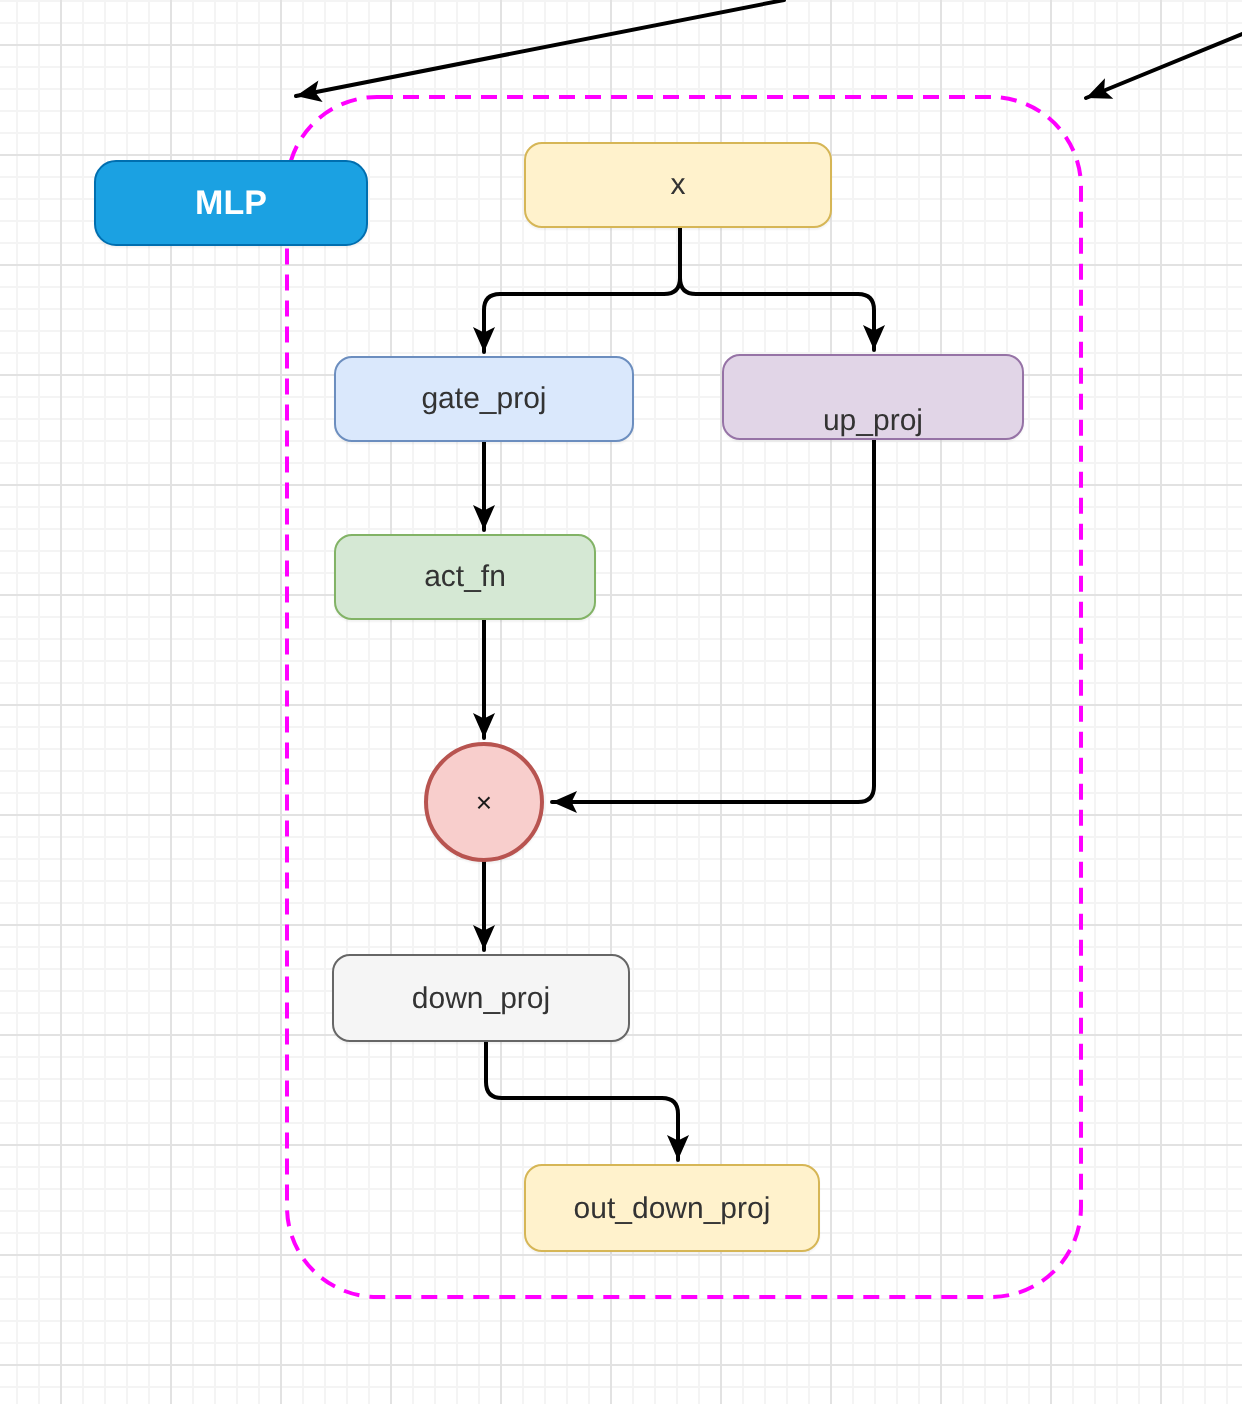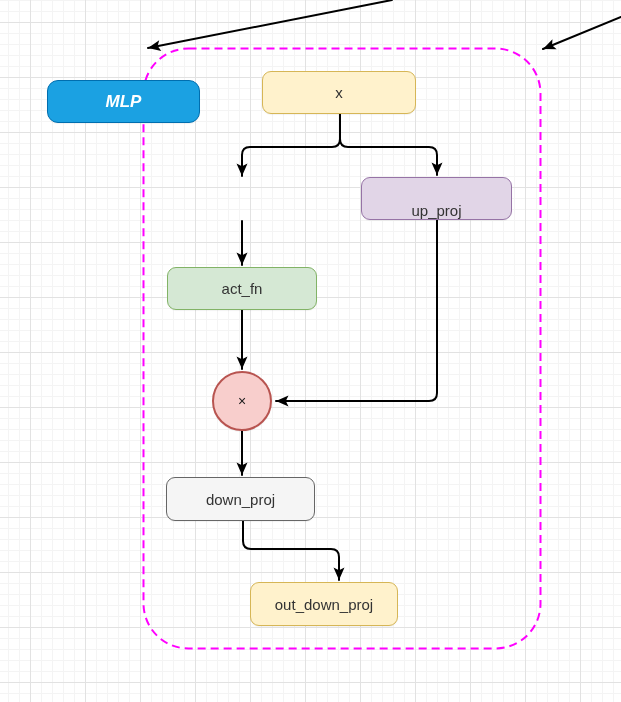--- a/index.html
+++ b/index.html
@@ -35,28 +35,28 @@
     align-items: center;
     justify-content: center;
     border: 1.6px solid #000;
     border-radius: 9px;
     font-size: 15px;
     color: #333;
     box-shadow: 0 1px 1px rgba(0,0,0,0.05);
   }
   .node .lbl { white-space: nowrap; }
 
-  .n-mlp           { left: 47px;  top: 80px;  width: 153px; height: 43px; border-radius: 11px; font-weight: 700; font-size: 17px; font-style: italic; }
+  .n-mlp           { left: 47px;  top: 80px;  width: 137px; height: 43px; border-radius: 11px; font-weight: 700; font-size: 17px; }
   .n-x             { left: 262px; top: 71px;  width: 154px; height: 43px; }
   .n-gate_proj     { left: 167px; top: 178px; width: 150px; height: 43px; }
   .n-up_proj       { left: 361px; top: 177px; width: 151px; height: 43px; }
-  .n-act_fn        { left: 167px; top: 267px; width: 150px; height: 43px; }
+  .n-act_fn        { left: 167px; top: 267px; width: 131px; height: 43px; }
   .n-multiply      { left: 212px; top: 371px; width: 60px;  height: 60px; border-radius: 50%; border-width: 2px; font-size: 14px; }
   .n-down_proj     { left: 166px; top: 477px; width: 149px; height: 44px; }
-  .n-out_down_proj { left: 250px; top: 582px; width: 148px; height: 44px; }
+  .n-out_down_proj { left: 262px; top: 582px; width: 148px; height: 44px; }
 </style>
 </head>
 <body>
 
 <div class="canvas">
 
   <svg class="edge-layer" viewBox="0 0 621 702">
     <defs>
       <marker id="arrow" viewBox="0 0 14 14" refX="13" refY="7" markerWidth="14" markerHeight="14" markerUnits="userSpaceOnUse" orient="auto">
         <path d="M0.5,1.5 L13,7 L0.5,12.5 L3.2,7 Z" fill="#000000"></path>
@@ -82,20 +82,23 @@
   </svg>
 
   <div class="node n-mlp" style="background-color: rgb(27, 161, 226); border-color: rgb(0, 110, 175); color: rgb(255, 255, 255);">
     <span class="lbl">MLP</span>
   </div>
 
   <div class="node n-x" style="background-color: rgb(255, 242, 204); border-color: rgb(214, 182, 86); color: rgb(51, 51, 51);">
     <span class="lbl">x</span>
   </div>
 
+  <div class="node n-gate_proj" style="background-color: rgb(218, 232, 252); border-color: rgb(108, 142, 191); color: rgb(51, 51, 51);">
+    <span class="lbl">gate_proj</span>
+  </div>
 
   <div class="node n-up_proj" style="background-color: rgb(225, 213, 231); border-color: rgb(150, 115, 166); color: rgb(51, 51, 51); align-items: flex-end;">
     <span class="lbl">up_proj</span>
   </div>
 
   <div class="node n-act_fn" style="background-color: rgb(213, 232, 212); border-color: rgb(130, 179, 102); color: rgb(51, 51, 51);">
     <span class="lbl">act_fn</span>
   </div>
 
   <div class="node n-multiply" style="background-color: rgb(248, 206, 204); border-color: rgb(184, 84, 80); color: rgb(26, 26, 26);">

